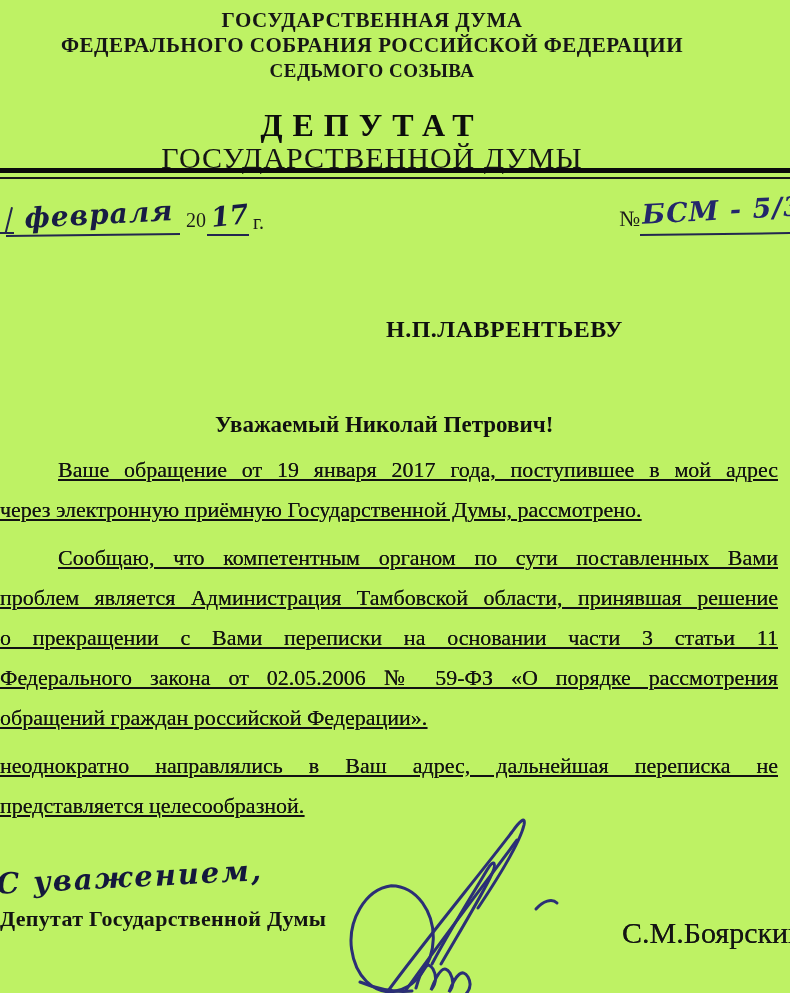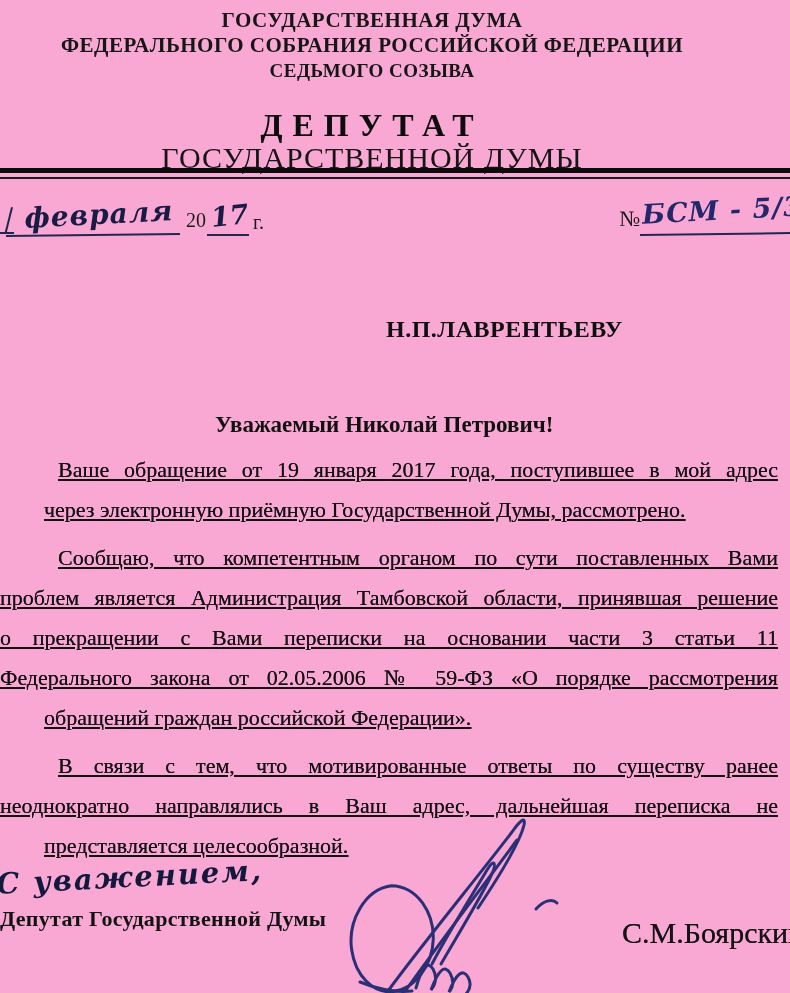--- a/index.html
+++ b/index.html
@@ -1,21 +1,21 @@
 <!DOCTYPE html>
 <html><head>
 <meta charset="utf-8">
 <style>
   html,body{margin:0;padding:0;}
   body{background:#888;}
   .page{
     position:relative;
     width:790px;height:993px;
     margin:0 auto;
-    background:#f9a8d4;
+    background:#bef264;
     overflow:hidden;
     font-family:"Liberation Serif","DejaVu Serif",serif;
     color:#141414;
   }
   
   .letterhead{position:absolute;top:8px;left:0;width:744px;text-align:center;}
   .lh-small{font-size:21px;font-weight:700;letter-spacing:0.5px;line-height:25px;color:#161616;}
   .lh-smaller{font-size:19px;font-weight:700;letter-spacing:0.5px;line-height:25px;color:#161616;}
   .lh-title{font-size:32px;font-weight:700;letter-spacing:10px;margin-top:25px;line-height:34px;color:#0d0d0d;}
   .lh-subtitle{font-size:30px;font-weight:400;letter-spacing:1px;line-height:32px;color:#151515;}
@@ -36,21 +36,21 @@
   .num-underline{position:absolute;top:233px;left:640px;width:150px;border-top:2px solid #23274f;transform:rotate(-0.7deg);}
   .num-hand{position:absolute;top:194px;left:642px;font-size:27px;color:#23276b;transform:rotate(-3deg);letter-spacing:1px;white-space:nowrap;}
   
   .addressee{position:absolute;top:316px;left:386px;font-size:24px;font-weight:700;letter-spacing:0.5px;color:#101010;}
   .salutation{position:absolute;top:412px;left:215px;font-size:23px;font-weight:700;color:#101010;}
   
   .body-text{position:absolute;top:450px;left:0;width:778px;font-size:22px;color:#121212;
              text-shadow:0 0 0.6px rgba(10,10,10,0.85);}
   .body-text .line{display:block;height:40px;line-height:40px;text-align:justify;text-align-last:justify;white-space:normal;}
   .body-text .line.first{text-indent:58px;}
-  .body-text .line.last{text-align-last:left;padding-left:44px;}
+  .body-text .line.last{text-align-last:left;}
   .para{margin:0 0 8px 0;text-decoration:underline;}
   
   .closing{position:absolute;top:860px;left:-4px;font-size:29px;color:#14183c;transform:rotate(-3deg);letter-spacing:2px;white-space:nowrap;}
   .sig-position{position:absolute;top:906px;left:0;font-size:22px;font-weight:700;letter-spacing:0.3px;color:#131313;}
   .sig-name{position:absolute;top:916px;left:622px;font-size:30px;color:#141414;text-shadow:0 0 0.6px rgba(10,10,10,0.85);}
   .sig-svg{position:absolute;top:812px;left:340px;width:230px;height:181px;}
 </style>
 </head>
 <body>
 
@@ -89,21 +89,20 @@
       <span class="line last">через электронную приёмную Государственной Думы, рассмотрено.</span>
     </div>
     <div class="para">
       <span class="line first">Сообщаю, что компетентным органом по сути поставленных Вами</span>
       <span class="line">проблем является Администрация Тамбовской области, принявшая решение</span>
       <span class="line">о прекращении с Вами переписки на основании части 3 статьи 11</span>
       <span class="line">Федерального закона от 02.05.2006 № 59-ФЗ «О порядке рассмотрения</span>
       <span class="line last">обращений граждан российской Федерации».</span>
     </div>
     <div class="para">
-      <span class="line first">В связи с тем, что мотивированные ответы по существу ранее</span>
       <span class="line">неоднократно направлялись в Ваш адрес, дальнейшая переписка не</span>
       <span class="line last">представляется целесообразной.</span>
     </div>
   </div>
 
   <div class="closing hand">С уважением,</div>
   <div class="sig-position">Депутат Государственной Думы</div>
 
   <svg class="sig-svg" viewBox="0 0 230 181" fill="none" xmlns="http://www.w3.org/2000/svg">
     <g stroke="#2b2f76" stroke-width="3" stroke-linecap="round" fill="none">

